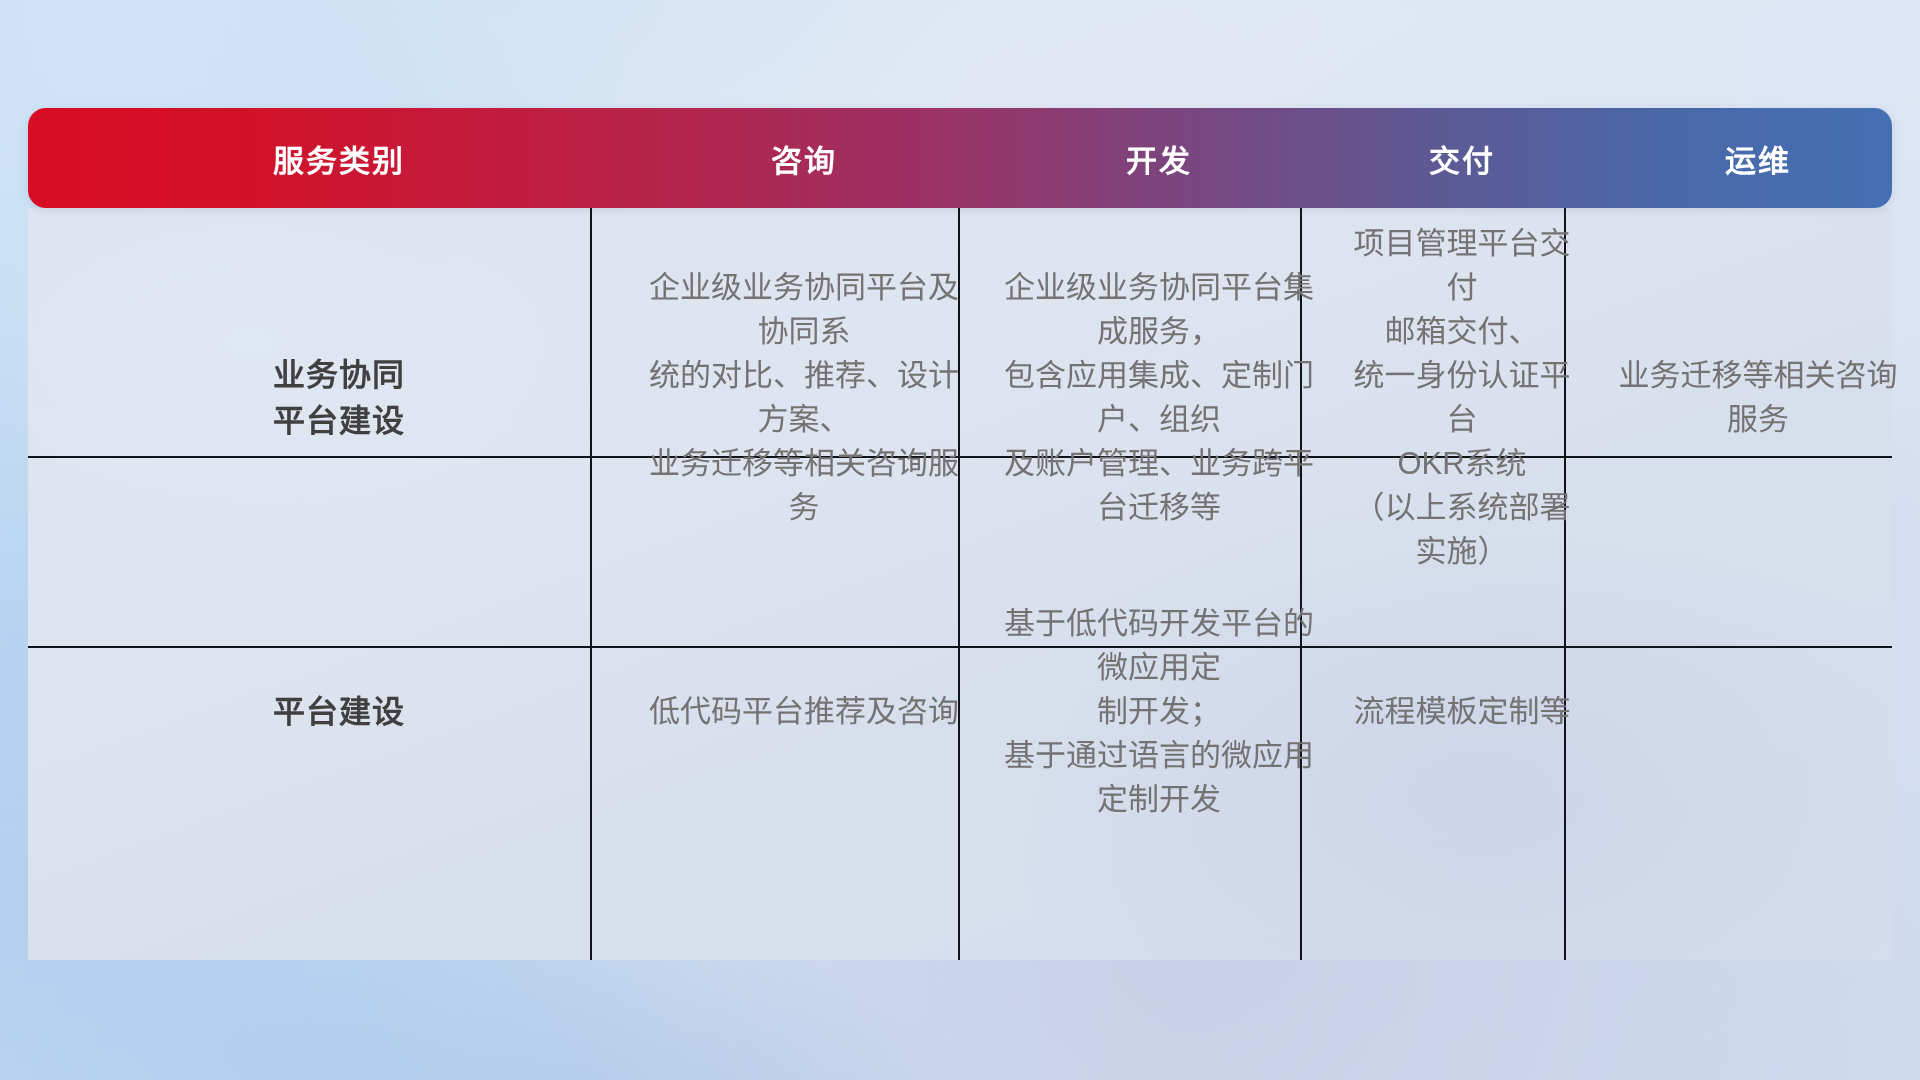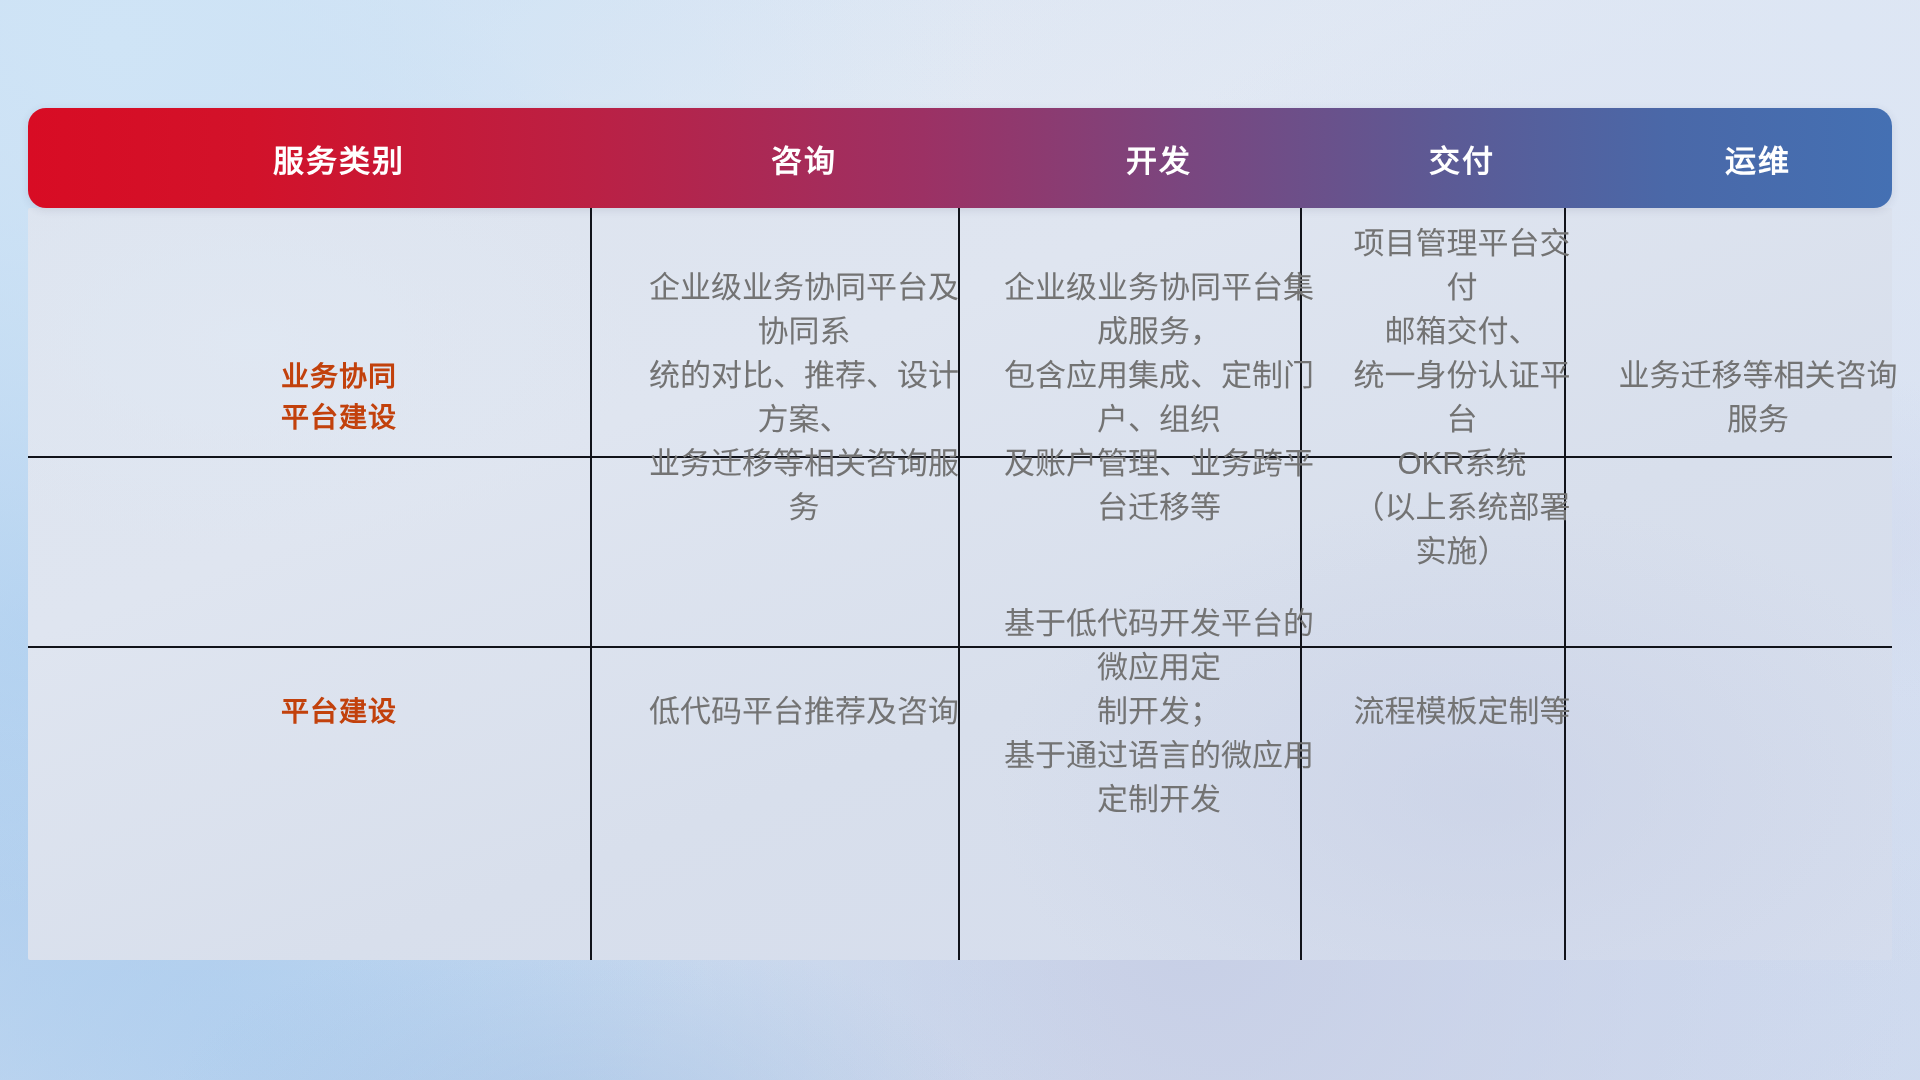--- a/index.html
+++ b/index.html
@@ -98,23 +98,23 @@
     color: #737373;
     font-size: 31px;
     line-height: 1.42;
     text-align: center;
     vertical-align: middle;
     padding: 14px 16px;
     position: relative;
     z-index: 2;
   }
   tbody td.cat {
-    color: #c2410c;
+    color: #404040;
     font-weight: bold;
-    font-size: 28px;
+    font-size: 32px;
     line-height: 1.45;
     letter-spacing: 1px;
   }
   tbody tr.body-row { height: 248px; }
   tbody tr.row-2 { height: 190px; }
   tbody tr.row-3 { height: 236px; }
 
   
   #body-panel {
     position: absolute;

